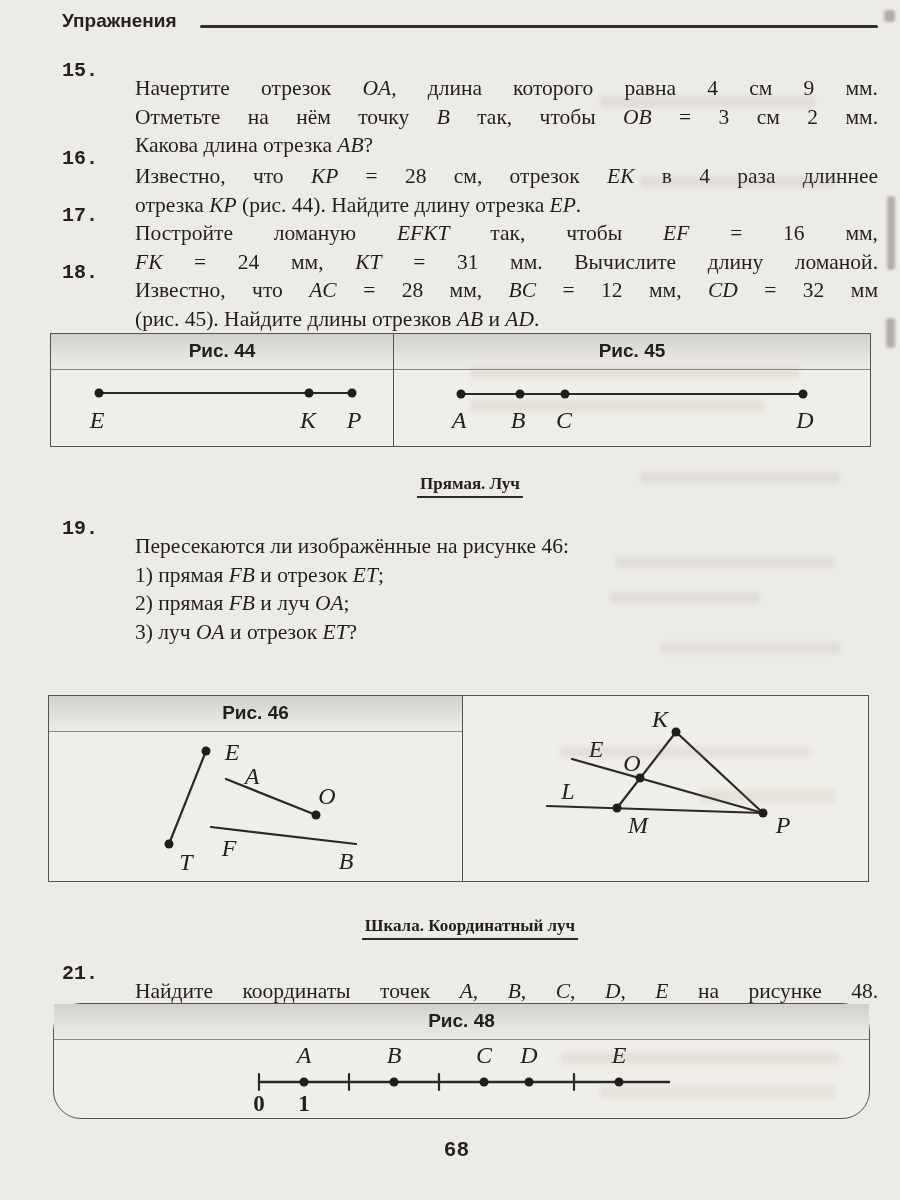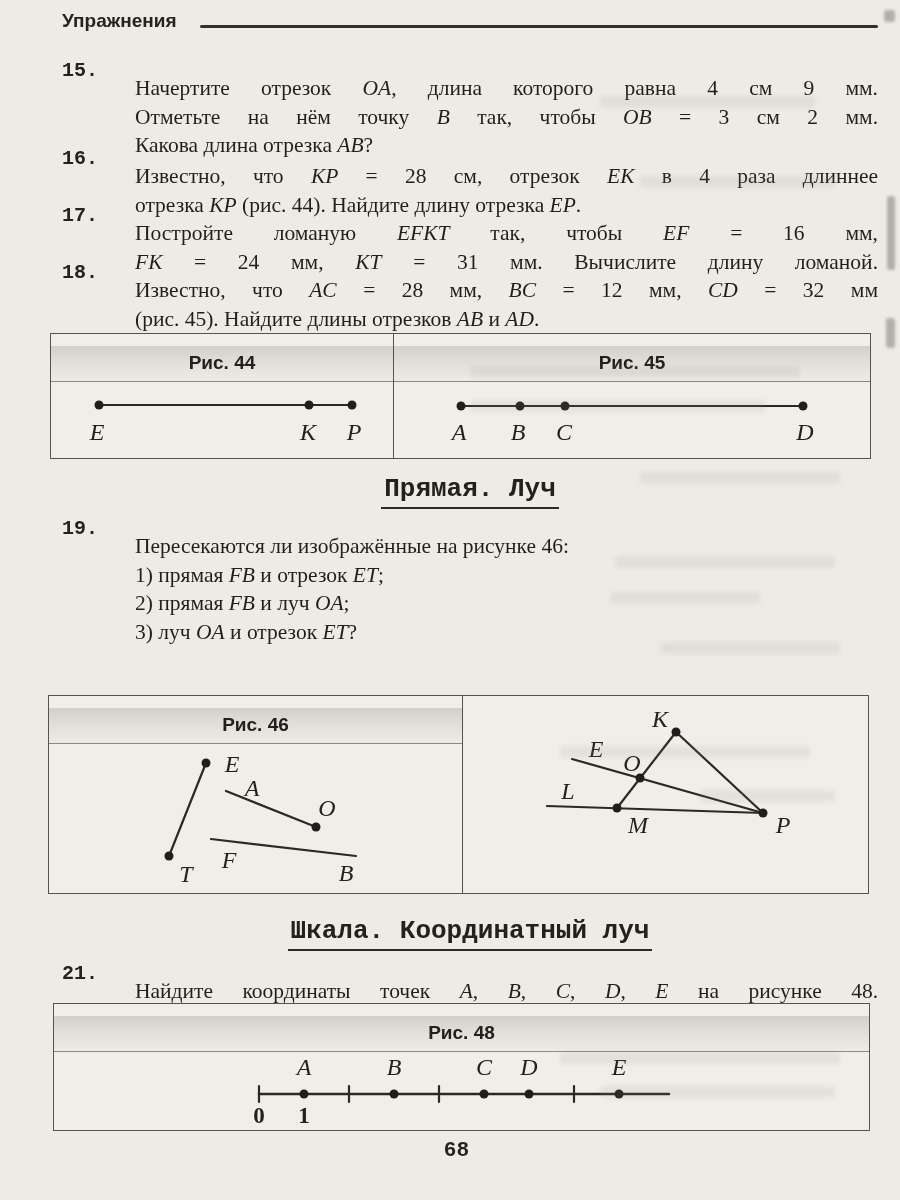--- a/index.html
+++ b/index.html
@@ -26,38 +26,37 @@
     font-family:Liberation Mono, monospace;
     font-weight:bold; font-size:20px; color:#26231e;
   }
   .exbody{margin-left:73px; font-size:21.5px; line-height:28.6px;margin-top:16px;}
   .exbody .line{white-space:nowrap;}
   .exbody .line.j{white-space:normal; text-align:justify; text-align-last:justify;}
   .exbody i{font-style:italic;}
   
   .secheading{
     position:absolute; left:62px; width:816px; text-align:center;
-    font-family:Liberation Mono, monospace;
-    font-weight:bold; font-size:26px; color:#24211c;
+    font-family:Liberation Serif, serif;
+    font-weight:bold; font-size:17px; color:#24211c;
   }
   .secheading span{border-bottom:2.5px solid #2c2a26; padding:0 3px 3px 3px;}
   
   .figbox{
     position:absolute; display:flex; align-items:stretch;
     border:1.2px solid #56534c; background:#f0eee8; box-sizing:content-box;
   }
   .panel{flex:0 0 auto;}
   .panel.div{border-left:1.2px solid #56534c;}
   .cap{
     height:35px; line-height:34px; text-align:center;
     font-family:"Liberation Sans","DejaVu Sans",sans-serif;
     font-weight:bold; font-size:19px; color:#21201c;
     background:linear-gradient(180deg,#d2d0cb 0%,#e3e1dc 55%,#edebe5 100%);
     border-bottom:1px solid #8b8881;
-    margin-top:12px;
   }
   .panel svg{display:block;}
   .seg{stroke:#2b2924; stroke-width:2.2; stroke-linecap:round; fill:none;}
   .thick{stroke-width:2.6;}
   .dot{fill:#201e1a; stroke:none;}
   .lbl{font-family:"Liberation Serif","DejaVu Serif",serif; font-style:italic; font-size:24px; fill:#23211c;}
   .lbl.up{font-style:normal; font-weight:600; font-size:23px;}
   
   .pageno{
     position:absolute; left:0; top:1137px; width:914px; text-align:center;
@@ -191,21 +190,21 @@
     <span>Шкала. Координатный луч</span>
   </div>
 
   <div class="exercise" style="top:961px">
     <span class="exnum">21.</span>
     <div class="exbody">
         <div class="line j">Найдите координаты точек <i>A</i>, <i>B</i>, <i>C</i>, <i>D</i>, <i>E</i> на рисунке 48.</div>
       </div>
   </div>
 
-  <div class="figbox" style="left:53px; top:1003px;">
+  <div class="figbox" style="left:53px; top:1003px;border-radius:28px;">
       <div class="panel" style="width: 815px;">
         <div class="cap">Рис. 48</div>
         <svg width="815" height="78">
           <line x1="205" y1="42" x2="615" y2="42" class="seg thick"></line>
           <line x1="205" y1="34" x2="205" y2="50" class="seg"></line>
           <line x1="295" y1="34" x2="295" y2="50" class="seg"></line>
           <line x1="385" y1="34" x2="385" y2="50" class="seg"></line>
           <line x1="520" y1="34" x2="520" y2="50" class="seg"></line>
           <circle cx="250" cy="42" r="4.5" class="dot"></circle>
           <circle cx="340" cy="42" r="4.5" class="dot"></circle>

